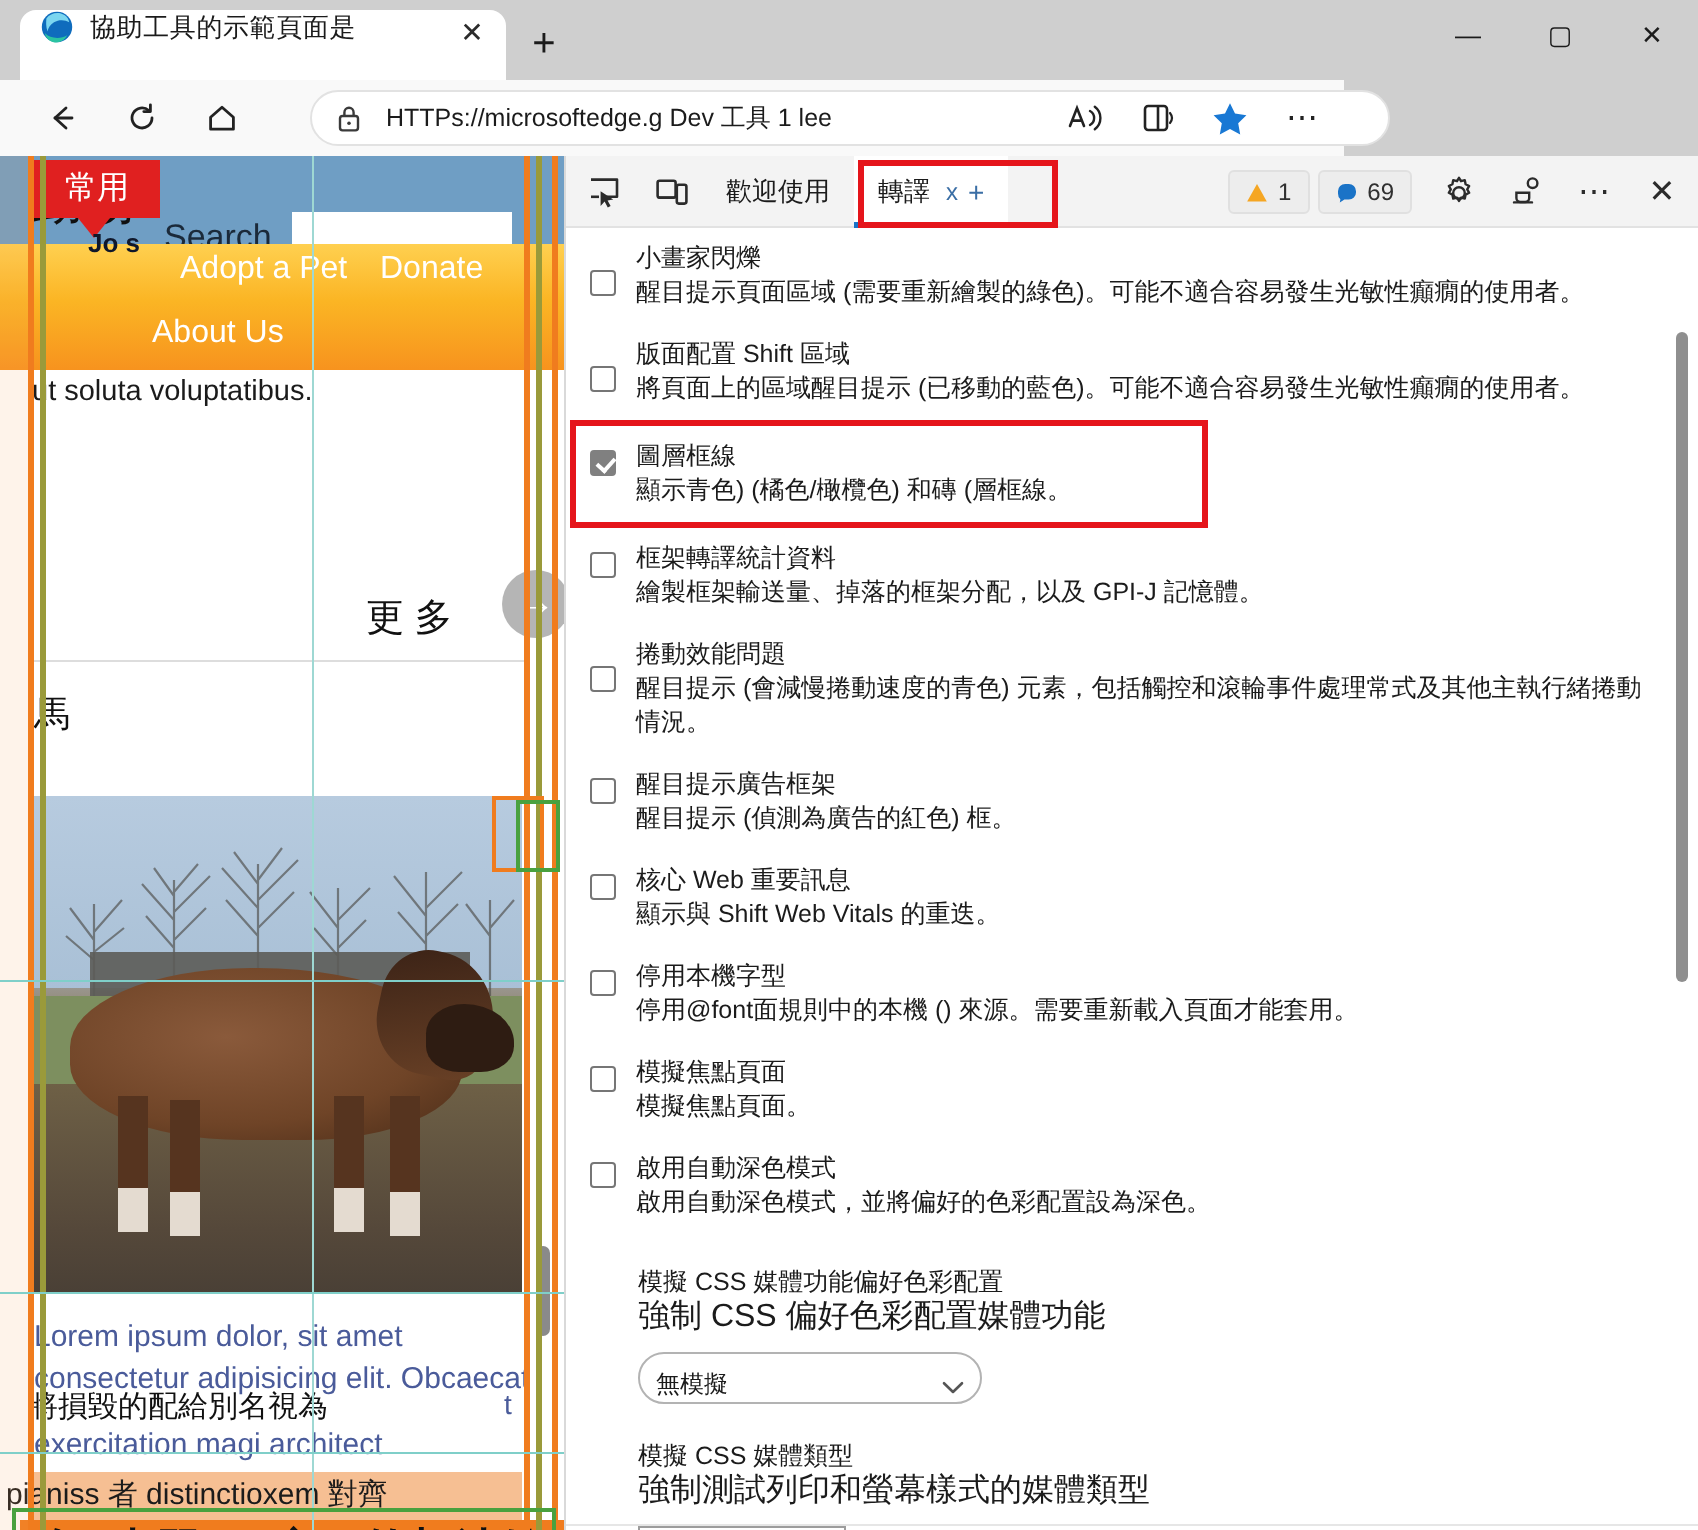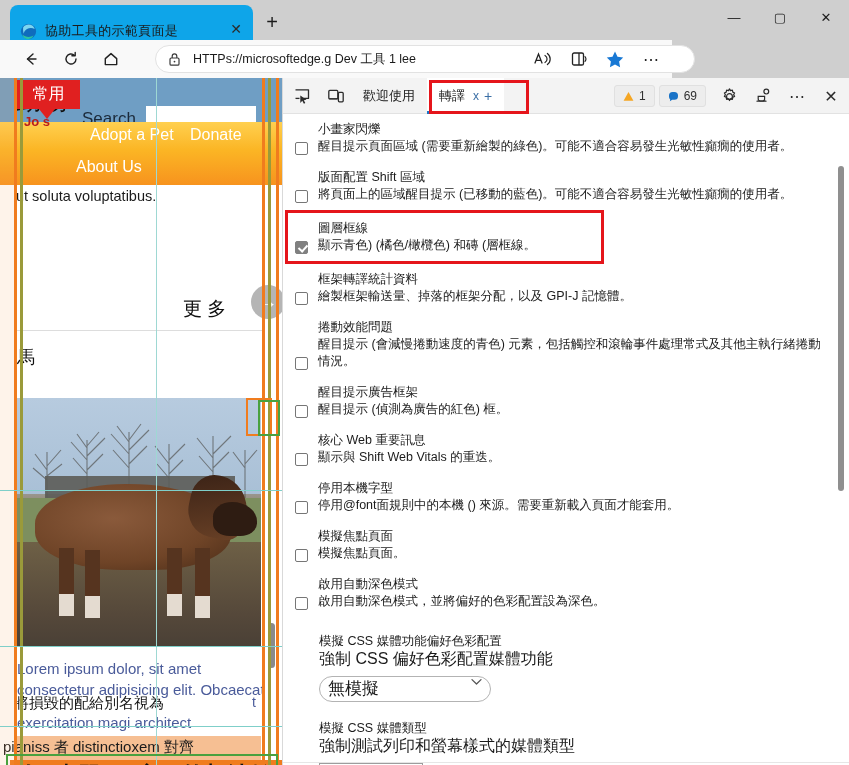--- a/index.html
+++ b/index.html
@@ -17,23 +17,23 @@
     overflow: hidden;
   }
 
   
   .tabstrip {
     position: absolute; left: 0; top: 0; width: 849px; height: 40px;
     background: #cfcfcf;
   }
   .tab {
     position: absolute; left: 10px; top: 5px; width: 243px; height: 35px;
-    background: #0ea5e9;
+    background: #ffffff;
     border-radius: 8px 8px 0 0;
-    display: flex; align-items: flex-end;
+    display: flex; align-items: flex-start;
     padding: 0 6px 0 10px;
   }
   .tab-favicon { width: 17px; height: 17px; flex: 0 0 auto; margin-right: 8px; }
   .tab-title {
     flex: 1 1 auto; font-size: 13px; color: #1b1b1b;
     white-space: nowrap; overflow: hidden; text-overflow: clip;
     letter-spacing: .3px;
   }
   .tab-close {
     width: 22px; height: 22px; flex: 0 0 auto;
@@ -107,21 +107,21 @@
     background: #e02020;
     display: flex; align-items: center; justify-content: center;
     color: #fff; font-size: 16px;
   }
   .pg-nav-caret {
     position: absolute; left: 39px; top: 31px;
     width: 0; height: 0; border-left: 8px solid transparent;
     border-right: 8px solid transparent; border-top: 10px solid #e02020;
   }
   .pg-nav-item { position: absolute; font-size: 16px; color: #ffffff; }
-  .pg-nav-jobs { position: absolute; left: 24px; top: 36px; font-size: 13px; color: #b91c1c; font-weight: bold; }
+  .pg-nav-jobs { position: absolute; left: 24px; top: 36px; font-size: 13px; color: #0f172a; font-weight: bold; padding-left: 20px; }
   .pg-text-dark { position: absolute; font-size: 14.5px; color: #1b1b1b; }
   .pg-more {
     position: absolute; left: 183px; top: 218px;
     font-size: 19px; color: #111;
   }
   .pg-hr {
     position: absolute; left: 16px; top: 252px; width: 246px; height: 1px; background: #ddd;
   }
   .pg-h2 { position: absolute; left: 17px; top: 267px; font-size: 18px; color: #111; }
   .pg-photo {
@@ -241,21 +241,21 @@
     background: #ededed; border: 1px solid #e0e0e0; border-radius: 3px;
     font-size: 12px; color: #303030; margin-right: 4px;
   }
   .badge .gl { margin-right: 5px; display:flex; align-items:center; }
 
   .dt-body {
     position: absolute; left: 0; top: 36px; width: 567px; height: 651px;
     overflow: hidden; background: #fff;
   }
   .opt {
-    position: relative; display: flex; align-items: flex-end;
+    position: relative; display: flex; align-items: flex-start;
     padding: 7px 26px 7px 12px;
   }
   .cbx {
     width: 13px; height: 13px; flex: 0 0 auto;
     border: 1px solid #767676; background: #fff; border-radius: 2px;
     margin-top: 14px; margin-right: 10px;
   }
   .cbx.checked {
     background: #808080; border-color: #808080;
     position: relative;
@@ -271,22 +271,22 @@
   .opt-highlight {
     position: absolute; left: 2px; right: 246px; top: 0; bottom: 0;
     border: 3px solid #e5151b; pointer-events: none;
   }
   .sect { padding: 8px 26px 4px 36px; }
   .sect-title { font-size: 12.5px; color: #1b1b1b; line-height: 17px; }
   .sect-sub { font-size: 16px; color: #1b1b1b; line-height: 17px; }
   .sel {
     margin-top: 9px; width: 172px; height: 26px;
     border: 1px solid #b3b3b3; border-radius: 13px; background: #fff;
-    display: flex; align-items: flex-start; padding: 0 8px;
-    font-size: 17px; color: #1b1b1b; position: relative;
+    display: flex; align-items: flex-end; padding: 0 8px;
+    font-size: 12px; color: #1b1b1b; position: relative;
   }
   .sel .chev { position: absolute; right: 8px; color: #555; font-size: 10px; }
   .sel2 {
     margin-top: 9px; width: 104px; height: 23px;
     border: 1px solid #9d9d9d; background: #fff;
     display: flex; align-items: center; padding: 0 6px;
     font-size: 12.5px; color: #1b1b1b; position: relative;
   }
   .dt-scroll-track {
     position: absolute; right: 2px; top: 36px; width: 10px; height: 645px;

